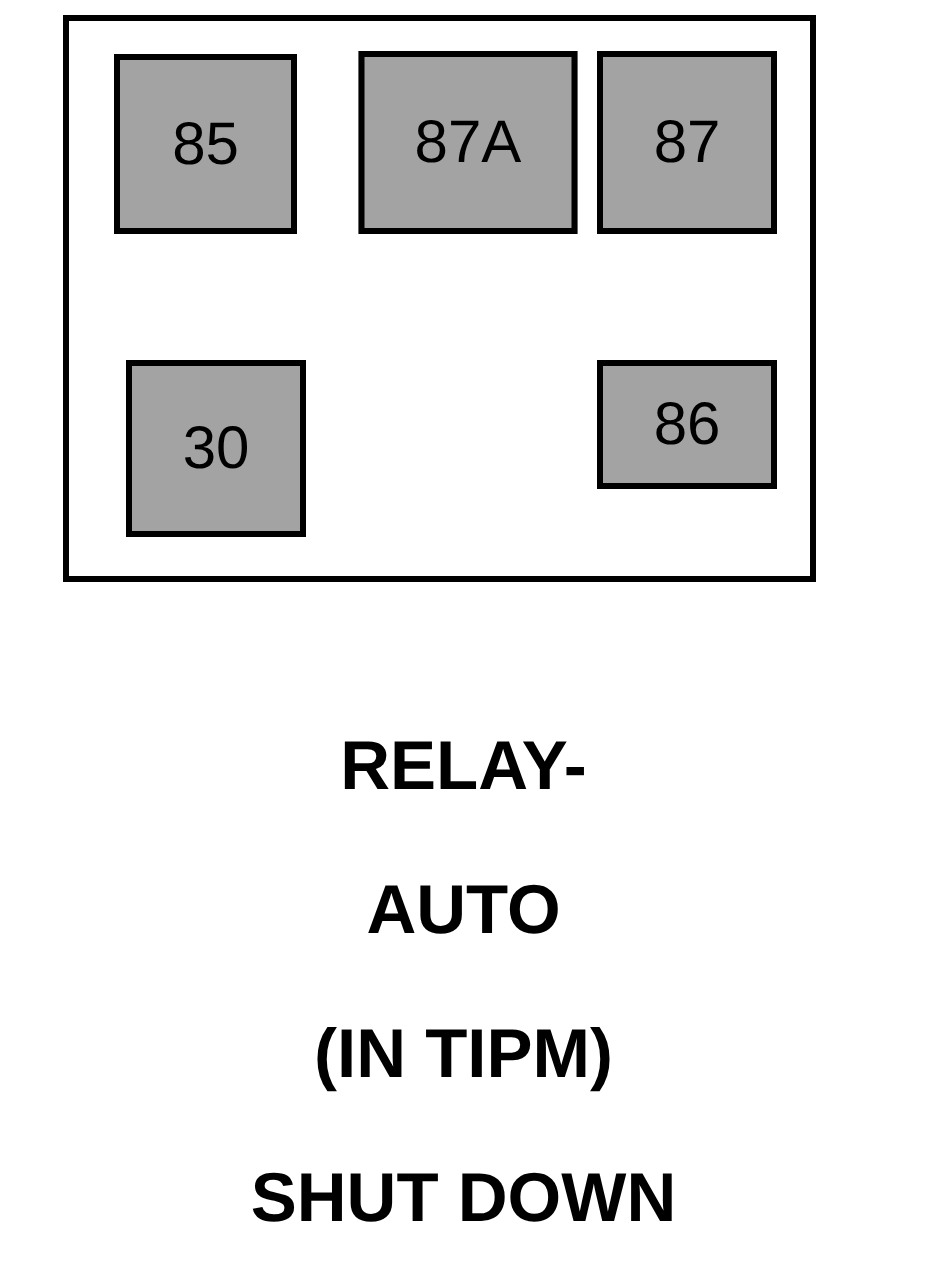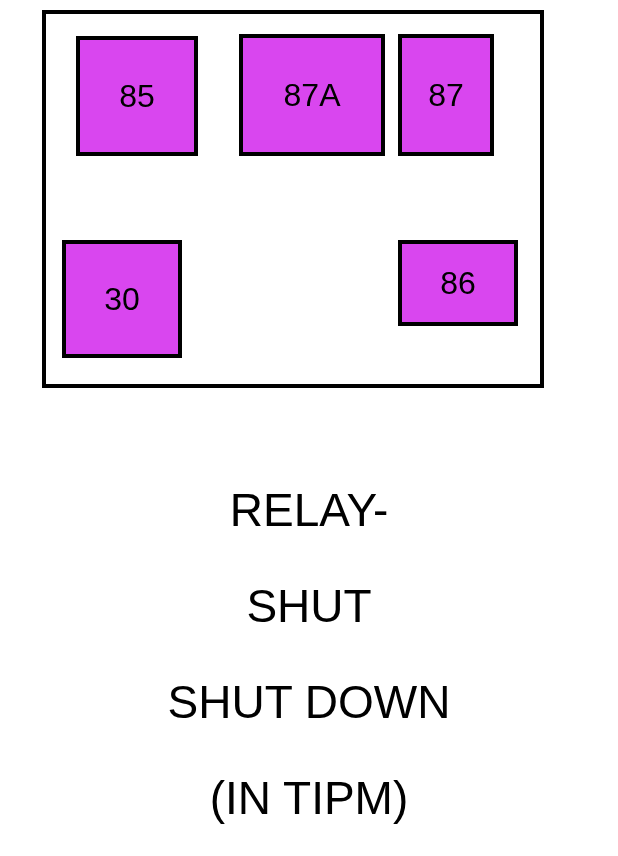--- a/index.html
+++ b/index.html
@@ -22,44 +22,44 @@
       width: 502px;
       height: 378px;
       border: 4px solid #000000;
       box-sizing: border-box;
       background: #ffffff;
     }
     .pin {
       position: absolute;
       border: 4px solid #000000;
       box-sizing: border-box;
-      background: #d946ef;
+      background: #a3a3a3;
       display: flex;
       align-items: center;
       justify-content: center;
-      font-size: 32px;
+      font-size: 40px;
       font-weight: 400;
       color: #000000;
       letter-spacing: 0px;
     }
     .pin-85  { left: 76px;  top: 36px;  width: 122px; height: 120px; }
     .pin-87a { left: 222px; top: 34px;  width: 146px; height: 122px; margin-left: 17px; }
-    .pin-87  { left: 398px; top: 34px;  width: 96px; height: 122px; }
-    .pin-30  { left: 62px;  top: 240px; width: 120px; height: 118px; text-align: center; }
+    .pin-87  { left: 398px; top: 34px;  width: 120px; height: 122px; }
+    .pin-30  { left: 84px;  top: 240px; width: 120px; height: 118px; text-align: center; }
     .pin-86  { left: 398px; top: 240px; width: 120px; height: 86px; }
     .caption {
       position: absolute;
       left: 0;
       top: 462px;
       width: 618px;
       text-align: center;
     }
     .caption-line {
       font-size: 46px;
-      font-weight: 400;
+      font-weight: 700;
       line-height: 96px;
       color: #000000;
       white-space: nowrap;
     }
   </style>
 </head>
 <body>
 
 <div class="relay-box"></div>
 
@@ -68,16 +68,16 @@
 <div class="pin pin-87a">87A</div>
 
 <div class="pin pin-87">87</div>
 
 <div class="pin pin-30">30</div>
 
 <div class="pin pin-86">86</div>
 
 <div class="caption">
   <div class="caption-line">RELAY-</div>
-  <div class="caption-line">SHUT</div>
+  <div class="caption-line">AUTO</div>
+  <div class="caption-line">(IN TIPM)</div>
   <div class="caption-line">SHUT DOWN</div>
-  <div class="caption-line">(IN TIPM)</div>
 </div>
 
 </body></html>

